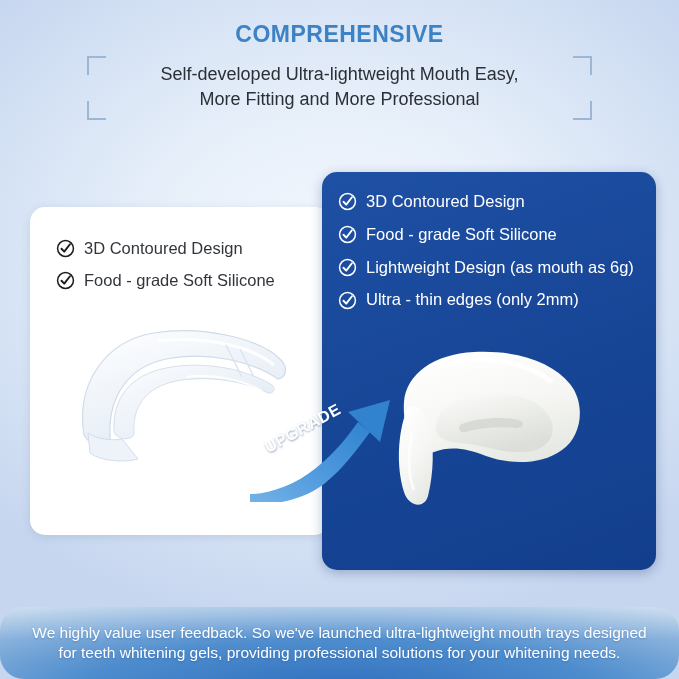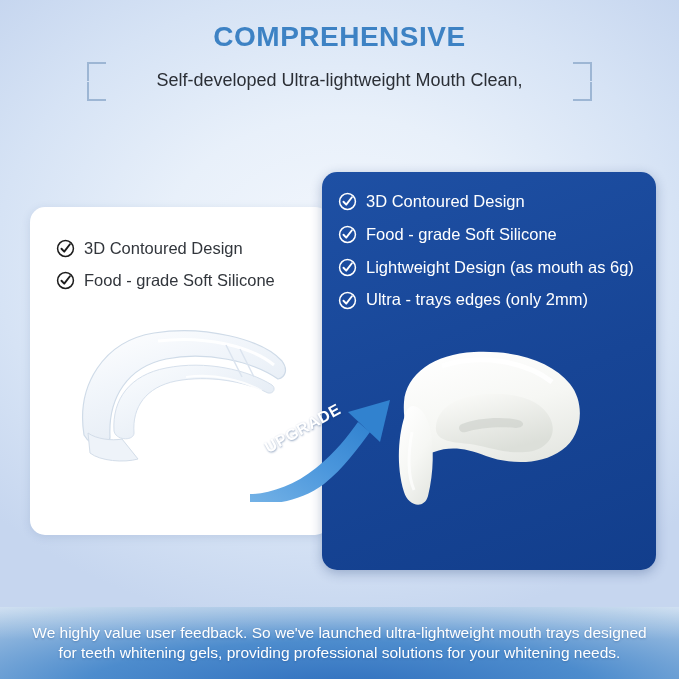--- a/index.html
+++ b/index.html
@@ -31,21 +31,21 @@
   }
   .title-block {
     padding-top: 22px;
   }
   .title-line {
     color: #3d82c4;
     font-weight: bold;
     letter-spacing: 0.5px;
     line-height: 1.10;
   }
-  .title-line-1 { font-size: 28px; }
+  .title-line-1 { font-size: 23px; }
   .title-line-2 { font-size: 30px; }
 
   .subtitle-wrap {
     position: relative;
     margin: 9px auto 0;
     width: 505px;
     padding: 6px 28px 8px;
     box-sizing: border-box;
   }
   .subtitle {
@@ -172,20 +172,21 @@
     left: 0;
     bottom: 0;
     width: 679px;
     height: 72px;
     background:
       linear-gradient(180deg, rgba(255,255,255,0.30) 0%, rgba(255,255,255,0.0) 45%),
       radial-gradient(ellipse 85% 150% at 50% 115%, #2f6fbe 0%, #4d8ccd 45%, #9fc0e2 85%, #c4d8ee 100%);
     display: flex;
     align-items: center;
     justify-content: center;
+    border-radius: 24px;
   }
   .footer-text {
     color: #ffffff;
     font-size: 15.5px;
     line-height: 1.30;
     text-align: center;
     padding: 0 28px;
     text-shadow: 0 1px 2px rgba(30,70,130,0.35);
   }
 </style>
@@ -197,21 +198,22 @@
   <div class="header">
     <div class="title-block">
       <div class="title-line title-line-1">COMPREHENSIVE</div>
     </div>
 
     <div class="subtitle-wrap">
       <span class="bracket tl"></span>
       <span class="bracket tr"></span>
       <span class="bracket bl"></span>
       <span class="bracket br"></span>
-      <div class="subtitle">Self-developed Ultra-lightweight Mouth Clean,</div>
+      <div class="subtitle">Self-developed Ultra-lightweight Mouth Easy,</div>
+      <div class="subtitle">More Fitting and More Professional</div>
     </div>
   </div>
 
   <div class="old-card">
     <ul class="feature-list">
       <li class="feature-item">
         <svg class="check-icon" viewBox="0 0 24 24">
           <circle cx="12" cy="12" r="10" fill="none" stroke="#1c1c1c" stroke-width="1.9"></circle>
           <path d="M6.9 12.3 L10.4 16.0 L17.6 6.6" fill="none" stroke="#1c1c1c" stroke-width="2.4" stroke-linecap="round" stroke-linejoin="round"></path>
         </svg>
@@ -278,21 +280,21 @@
           <circle cx="12" cy="12" r="10" fill="none" stroke="#ffffff" stroke-width="1.9"></circle>
           <path d="M6.9 12.3 L10.4 16.0 L17.6 6.6" fill="none" stroke="#ffffff" stroke-width="2.4" stroke-linecap="round" stroke-linejoin="round"></path>
         </svg>
         <span class="feature-text">Lightweight Design (as mouth as 6g)</span>
       </li>
       <li class="feature-item">
         <svg class="check-icon" viewBox="0 0 24 24">
           <circle cx="12" cy="12" r="10" fill="none" stroke="#ffffff" stroke-width="1.9"></circle>
           <path d="M6.9 12.3 L10.4 16.0 L17.6 6.6" fill="none" stroke="#ffffff" stroke-width="2.4" stroke-linecap="round" stroke-linejoin="round"></path>
         </svg>
-        <span class="feature-text">Ultra - trays edges (only 2mm)</span>
+        <span class="feature-text">Ultra - thin edges (only 2mm)</span>
       </li>
     </ul>
 
     <svg class="new-tray" viewBox="0 0 232 178">
       <defs>
         <linearGradient id="whiteG" x1="0.2" y1="0" x2="0.7" y2="1">
           <stop offset="0%" stop-color="#ffffff"></stop>
           <stop offset="55%" stop-color="#f6f7f4"></stop>
           <stop offset="100%" stop-color="#e6e8e3"></stop>
         </linearGradient>

